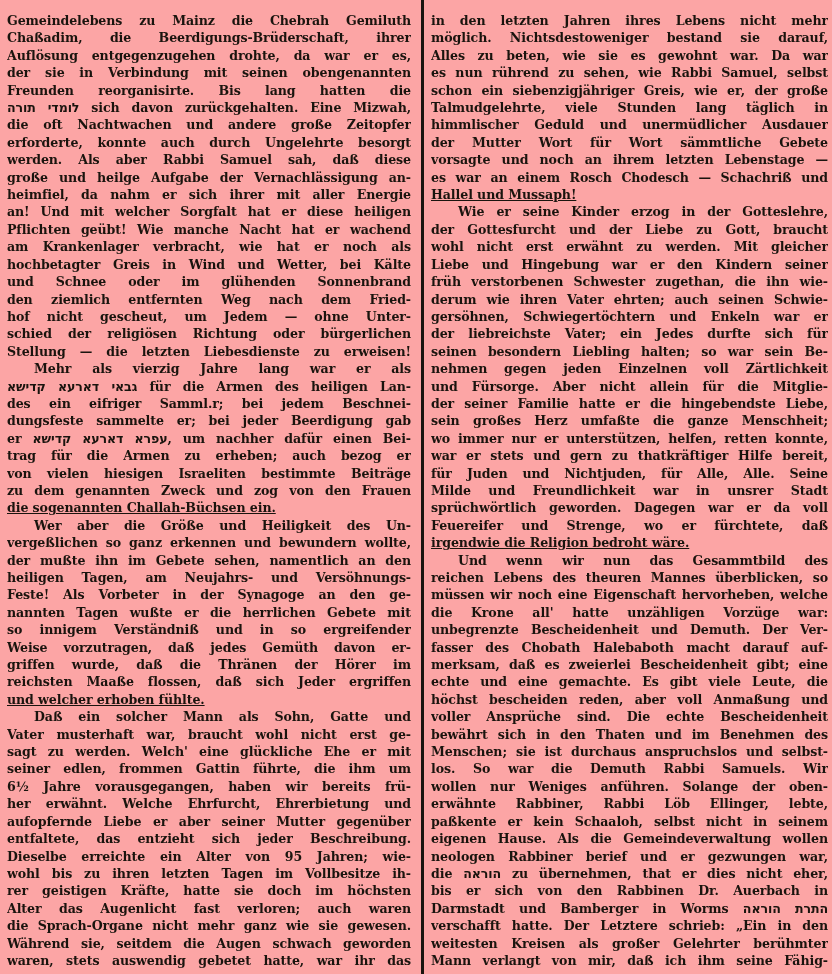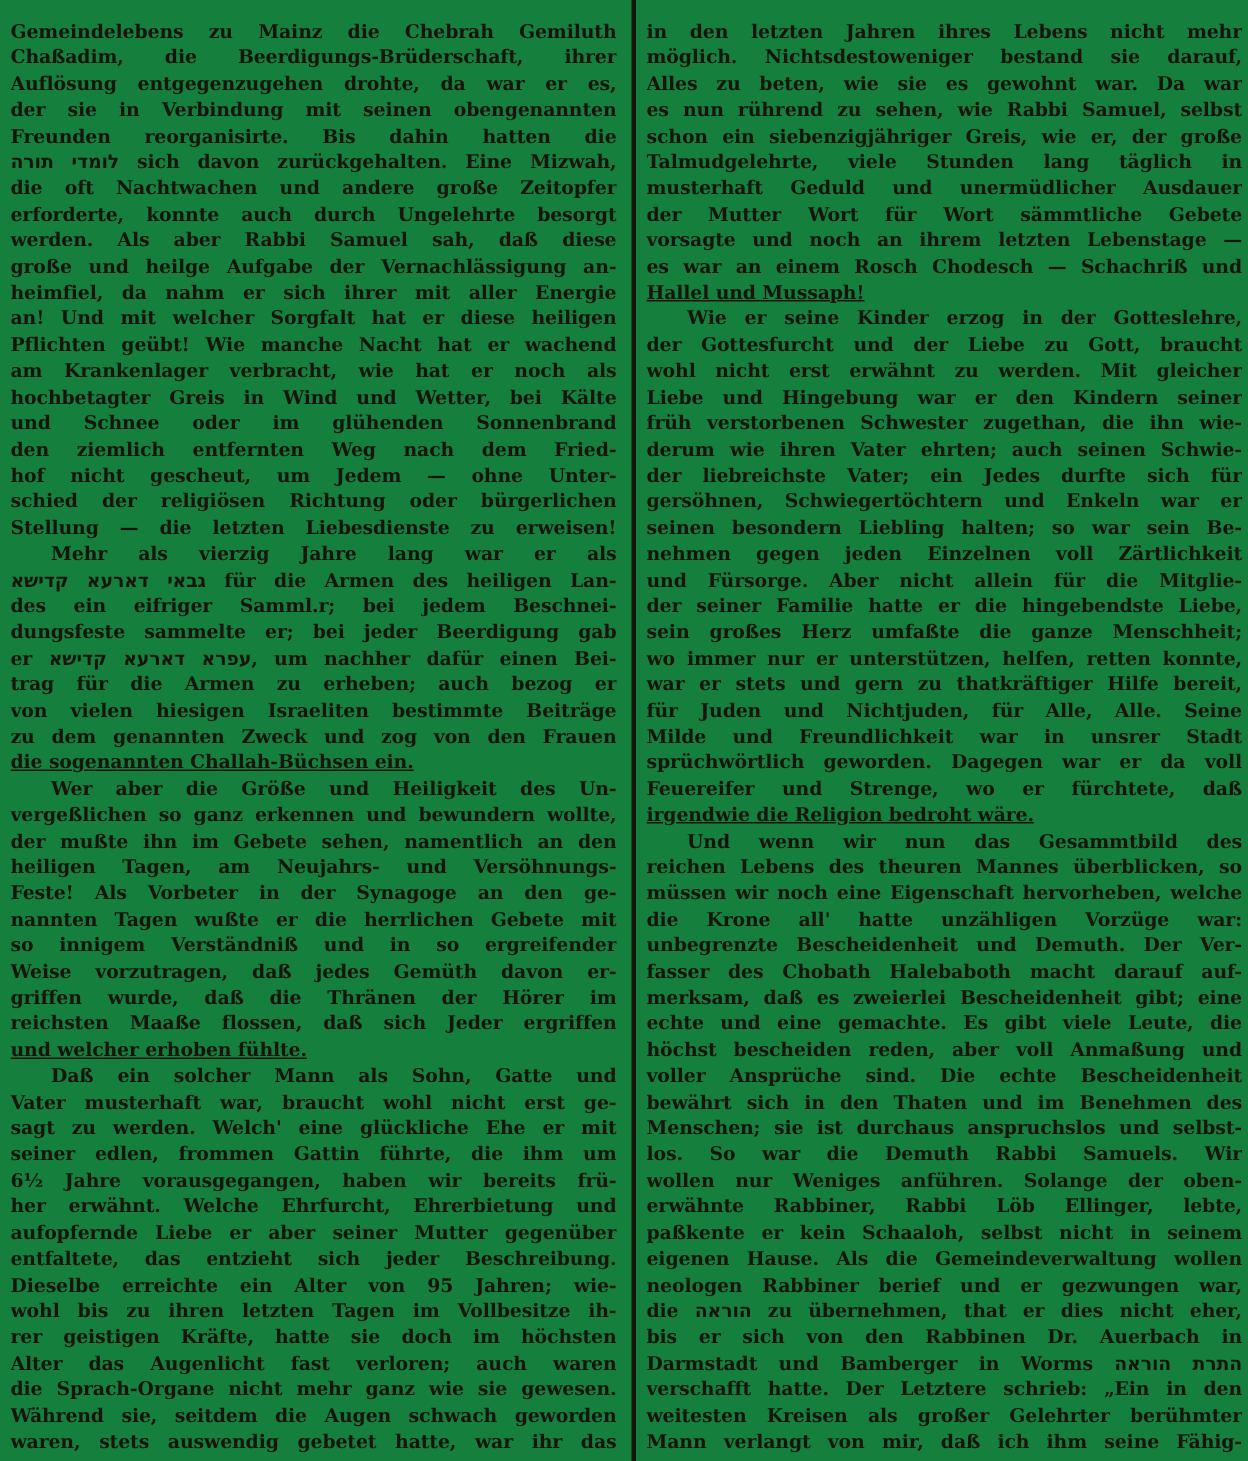--- a/index.html
+++ b/index.html
@@ -40,27 +40,27 @@
     overflow: hidden;
     text-align: justify;
     text-align-last: justify;
   }
   .line.indent { padding-left: 27px; }
   .line.end    { text-align-last: left; text-decoration: underline; }
 </style>
 </head>
 <body>
 
-<div class="page" style="background: #15803d; color: rgb(26, 20, 14);">
+<div class="page" style="background: #fca5a5; color: rgb(26, 20, 14);">
   <div class="column col-left">
       <div class="line">Gemeindelebens zu Mainz die Chebrah Gemiluth</div>
       <div class="line">Chaßadim, die Beerdigungs-Brüderschaft, ihrer</div>
       <div class="line">Auflösung entgegenzugehen drohte, da war er es,</div>
       <div class="line">der sie in Verbindung mit seinen obengenannten</div>
-      <div class="line">Freunden reorganisirte.  Bis dahin hatten die</div>
+      <div class="line">Freunden reorganisirte.  Bis lang hatten die</div>
       <div class="line">לומדי תורה sich davon zurückgehalten. Eine Mizwah,</div>
       <div class="line">die oft Nachtwachen und andere große Zeitopfer</div>
       <div class="line">erforderte, konnte auch durch Ungelehrte besorgt</div>
       <div class="line">werden.  Als aber Rabbi Samuel sah, daß diese</div>
       <div class="line">große und heilge Aufgabe der Vernachlässigung an-</div>
       <div class="line">heimfiel, da nahm er sich ihrer mit aller Energie</div>
       <div class="line">an! Und mit welcher Sorgfalt hat er diese heiligen</div>
       <div class="line">Pflichten geübt! Wie manche Nacht hat er wachend</div>
       <div class="line">am Krankenlager verbracht, wie hat er noch als</div>
       <div class="line">hochbetagter Greis in Wind und Wetter, bei Kälte</div>
@@ -106,33 +106,33 @@
       <div class="line">waren, stets auswendig gebetet hatte, war ihr das</div>
     </div>
   <div class="divider" style="background: rgb(26, 20, 14);"></div>
   <div class="column col-right">
       <div class="line">in den letzten Jahren ihres Lebens nicht mehr</div>
       <div class="line">möglich.  Nichtsdestoweniger bestand sie darauf,</div>
       <div class="line">Alles zu beten, wie sie es gewohnt war.  Da war</div>
       <div class="line">es nun rührend zu sehen, wie Rabbi Samuel, selbst</div>
       <div class="line">schon ein siebenzigjähriger Greis, wie er, der große</div>
       <div class="line">Talmudgelehrte, viele Stunden lang täglich in</div>
-      <div class="line">musterhaft Geduld und unermüdlicher Ausdauer</div>
+      <div class="line">himmlischer Geduld und unermüdlicher Ausdauer</div>
       <div class="line">der Mutter Wort für Wort sämmtliche Gebete</div>
       <div class="line">vorsagte und noch an ihrem letzten Lebenstage —</div>
       <div class="line">es war an einem Rosch Chodesch — Schachriß und</div>
       <div class="line end">Hallel und Mussaph!</div>
       <div class="line indent">Wie er seine Kinder erzog in der Gotteslehre,</div>
       <div class="line">der Gottesfurcht und der Liebe zu Gott, braucht</div>
       <div class="line">wohl nicht erst erwähnt zu werden.  Mit gleicher</div>
       <div class="line">Liebe und Hingebung war er den Kindern seiner</div>
       <div class="line">früh verstorbenen Schwester zugethan, die ihn wie-</div>
       <div class="line">derum wie ihren Vater ehrten; auch seinen Schwie-</div>
+      <div class="line">gersöhnen, Schwiegertöchtern und Enkeln war er</div>
       <div class="line">der liebreichste Vater; ein Jedes durfte sich für</div>
-      <div class="line">gersöhnen, Schwiegertöchtern und Enkeln war er</div>
       <div class="line">seinen besondern Liebling halten; so war sein Be-</div>
       <div class="line">nehmen gegen jeden Einzelnen voll Zärtlichkeit</div>
       <div class="line">und Fürsorge.  Aber nicht allein für die Mitglie-</div>
       <div class="line">der seiner Familie hatte er die hingebendste Liebe,</div>
       <div class="line">sein großes Herz umfaßte die ganze Menschheit;</div>
       <div class="line">wo immer nur er unterstützen, helfen, retten konnte,</div>
       <div class="line">war er stets und gern zu thatkräftiger Hilfe bereit,</div>
       <div class="line">für Juden und Nichtjuden, für Alle, Alle.  Seine</div>
       <div class="line">Milde und Freundlichkeit war in unsrer Stadt</div>
       <div class="line">sprüchwörtlich geworden. Dagegen war er da voll</div>

